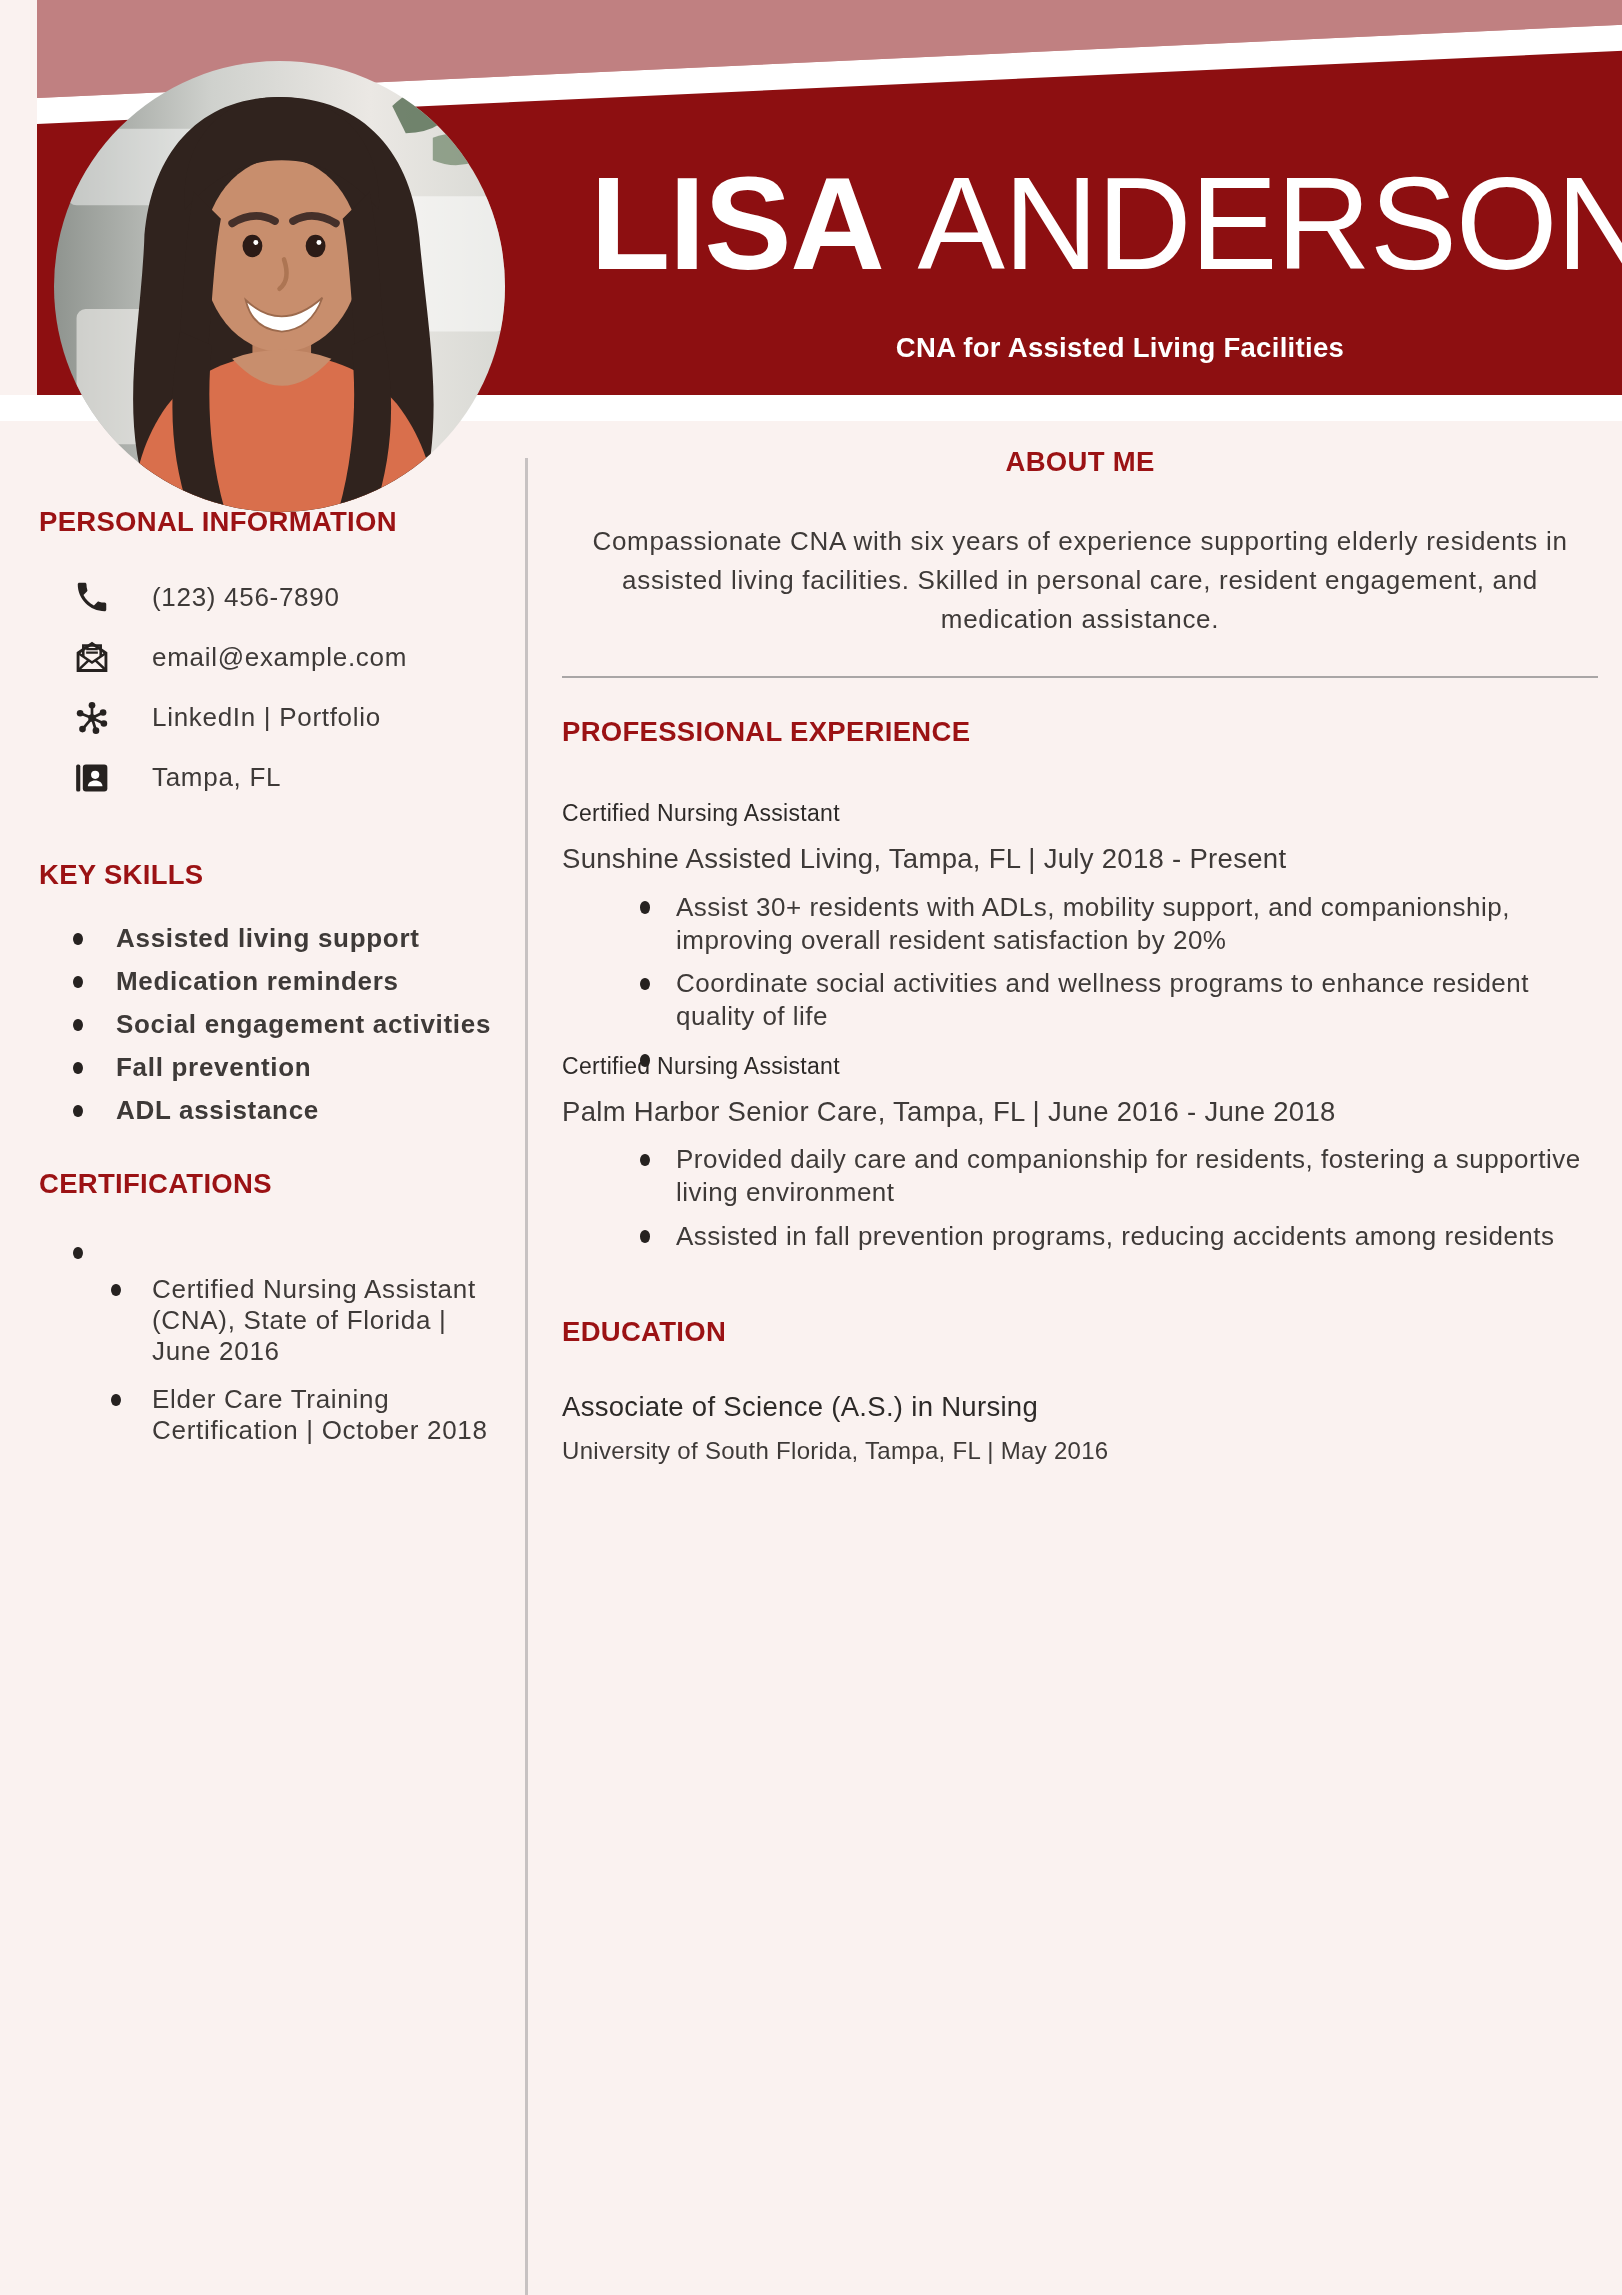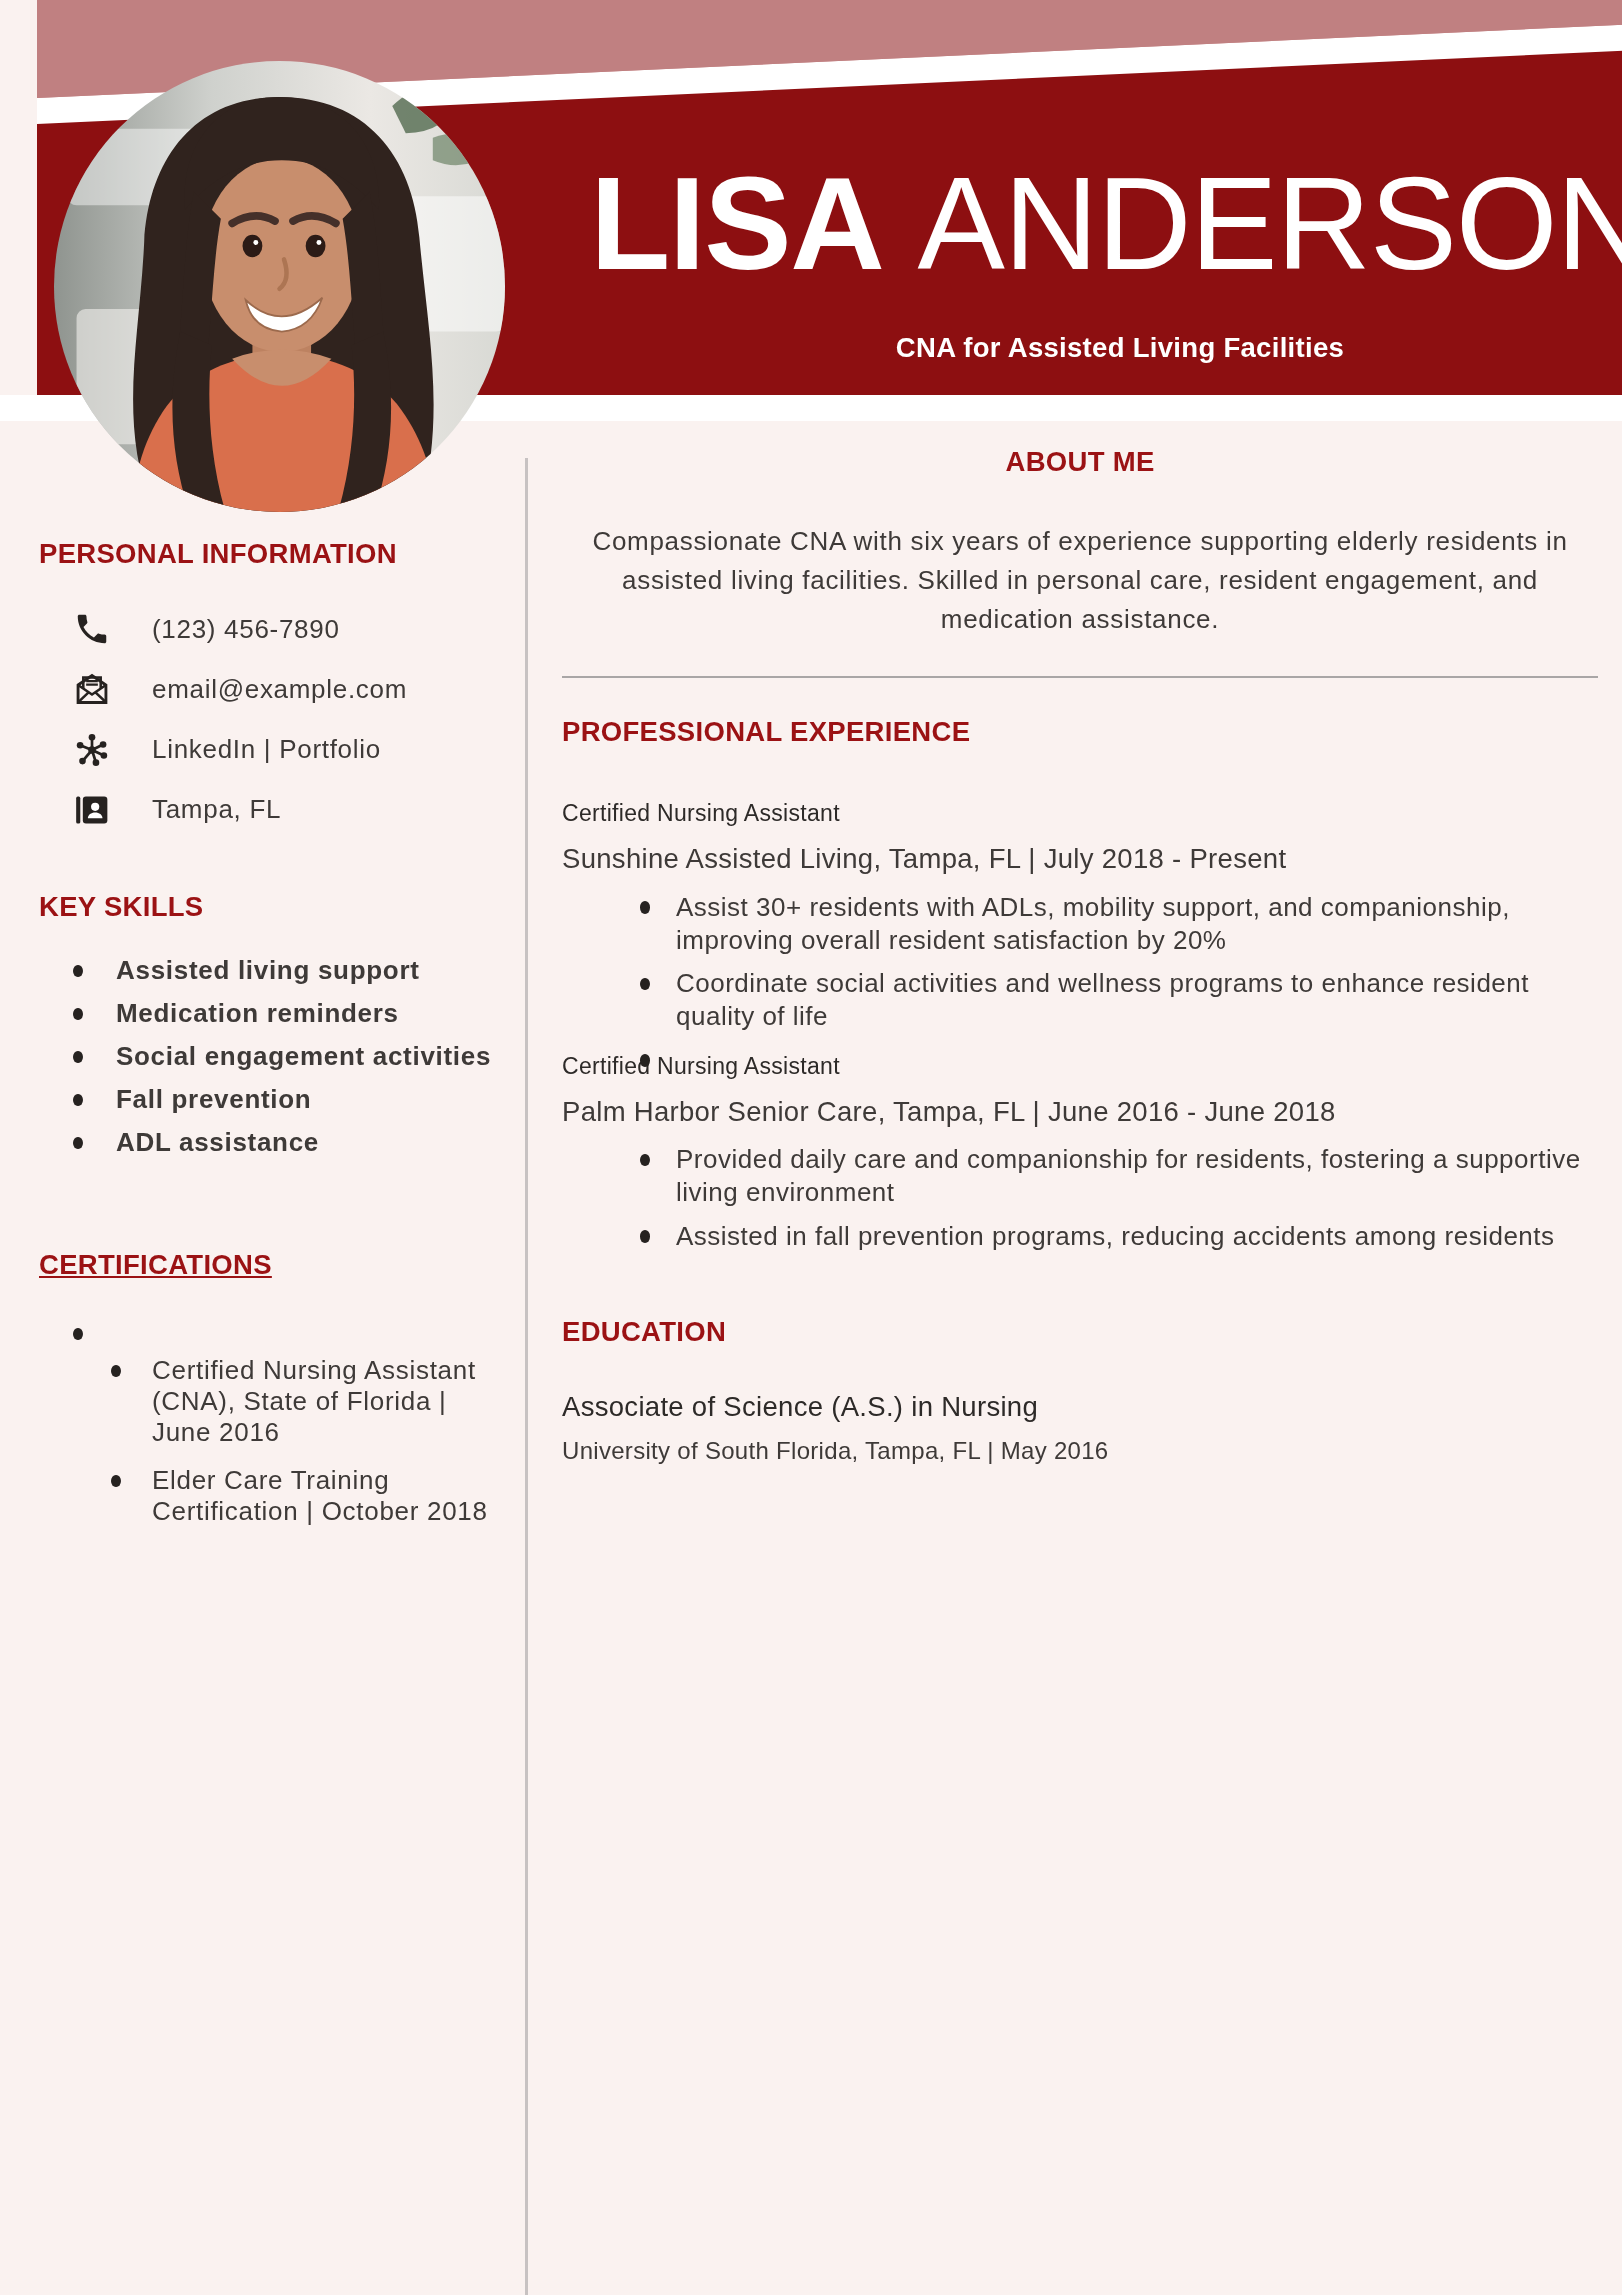--- a/index.html
+++ b/index.html
@@ -58,41 +58,41 @@
   .sec-title{
     font-size:27.5px;font-weight:700;color:#9b1214;letter-spacing:0.3px;margin:0;
   }
 
   
   .sidebar{
     position:absolute;left:0;top:422px;width:526px;height:1874px;
     padding:0;box-sizing:border-box;
   }
   .sidebar .sec-title{margin-left:39px;}
-  .sidebar-personal-title{margin-top:116px;}
+  .sidebar-personal-title{margin-top:84px;}
   .contact-list{margin-top:38px;}
   .contact-row{
     display:flex;align-items:center;margin:0 0 18.3px 73px;height:42px;
   }
   .contact-icon{width:38px;height:38px;flex:0 0 38px;}
   .contact-icon svg{width:38px;height:38px;display:block;}
   .contact-text{
     margin-left:41px;font-size:26px;letter-spacing:0.7px;color:#3e3a38;white-space:nowrap;
   }
   .sidebar-skills-title{margin-top:60px;}
   .skills-list{margin:26px 26px 0 0;padding:0;list-style:none;font-weight:bold;}
   .skills-list li{
     position:relative;padding-left:116px;margin:0;font-size:26px;line-height:43px;
     letter-spacing:0.7px;color:#3e3a38;
   }
   .dot{
     position:absolute;left:73px;top:15.7px;width:9.8px;height:12.4px;border-radius:50%;
     background:#262220;
   }
-  .sidebar-cert-title{margin-top:85px;text-decoration:underline;}
+  .sidebar-cert-title{margin-top:36px;}
   .cert-block{margin-top:39px;}
   .cert-top-bullet{
     position:relative;height:31px;
   }
   .cert-top-bullet .dot{left:73px;top:7.8px;}
   .cert-list{margin:3.9px 29px 0 0;padding:0;list-style:none;}
   .cert-list li{
     position:relative;padding-left:152px;margin:0 0 17px 0;font-size:26px;line-height:31px;
     letter-spacing:0.7px;color:#3e3a38;
   }

